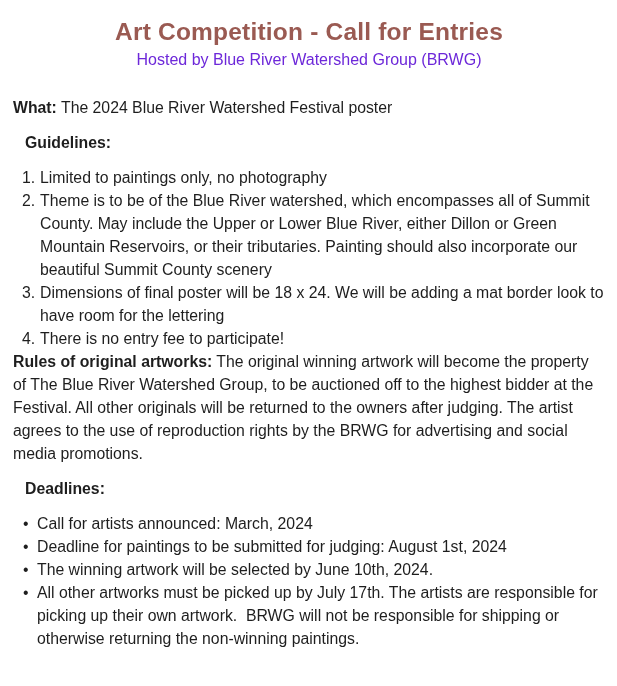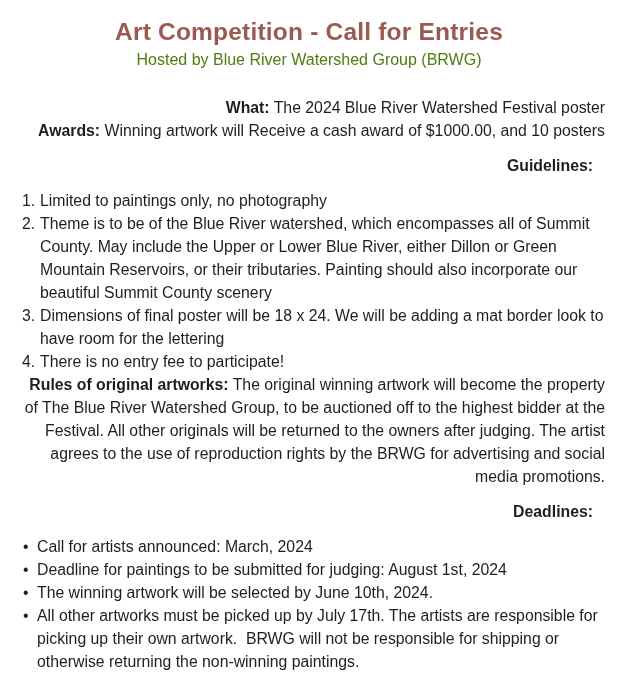--- a/index.html
+++ b/index.html
@@ -26,30 +26,29 @@
     text-align: center;
     font-size: 24.5px;
     font-weight: 700;
     color: #9a5a52;
     letter-spacing: 0.2px;
   }
   .doc-subtitle {
     margin: 0 0 27px 0;
     text-align: center;
     font-size: 16px;
-    color: #4d7c0f;
+    color: #6d28d9;
   }
   .content {
     font-size: 15.8px;
     line-height: 23px;
   }
   .para {
     margin: 0;
     white-space: pre-wrap;
-    text-align: right;
   }
   .label {
     font-weight: 700;
     white-space: pre-wrap;
   }
   .heading {
     margin: 12px;
     font-weight: 700;
   }
   .olist {
@@ -86,21 +85,20 @@
 <div class="page">
 
   <h1 class="doc-title">Art Competition - Call for Entries</h1>
 
   <p class="doc-subtitle">Hosted by Blue River Watershed Group (BRWG)</p>
 
   <div class="content">
 
     <p class="para"><span class="label">What:</span><span> The 2024 Blue River Watershed Festival poster</span></p>
 
-    <p class="para"><span class="label">Awards:</span><span> Winning artwork will Receive a cash award of $1000.00, and 10 posters</span></p>
 
     <p class="para heading">Guidelines:</p>
 
     <div class="olist">
       <div class="item">
         <span class="num">1.</span>
         <span class="item-text">Limited to paintings only, no photography</span>
       </div>
       <div class="item">
         <span class="num">2.</span>

